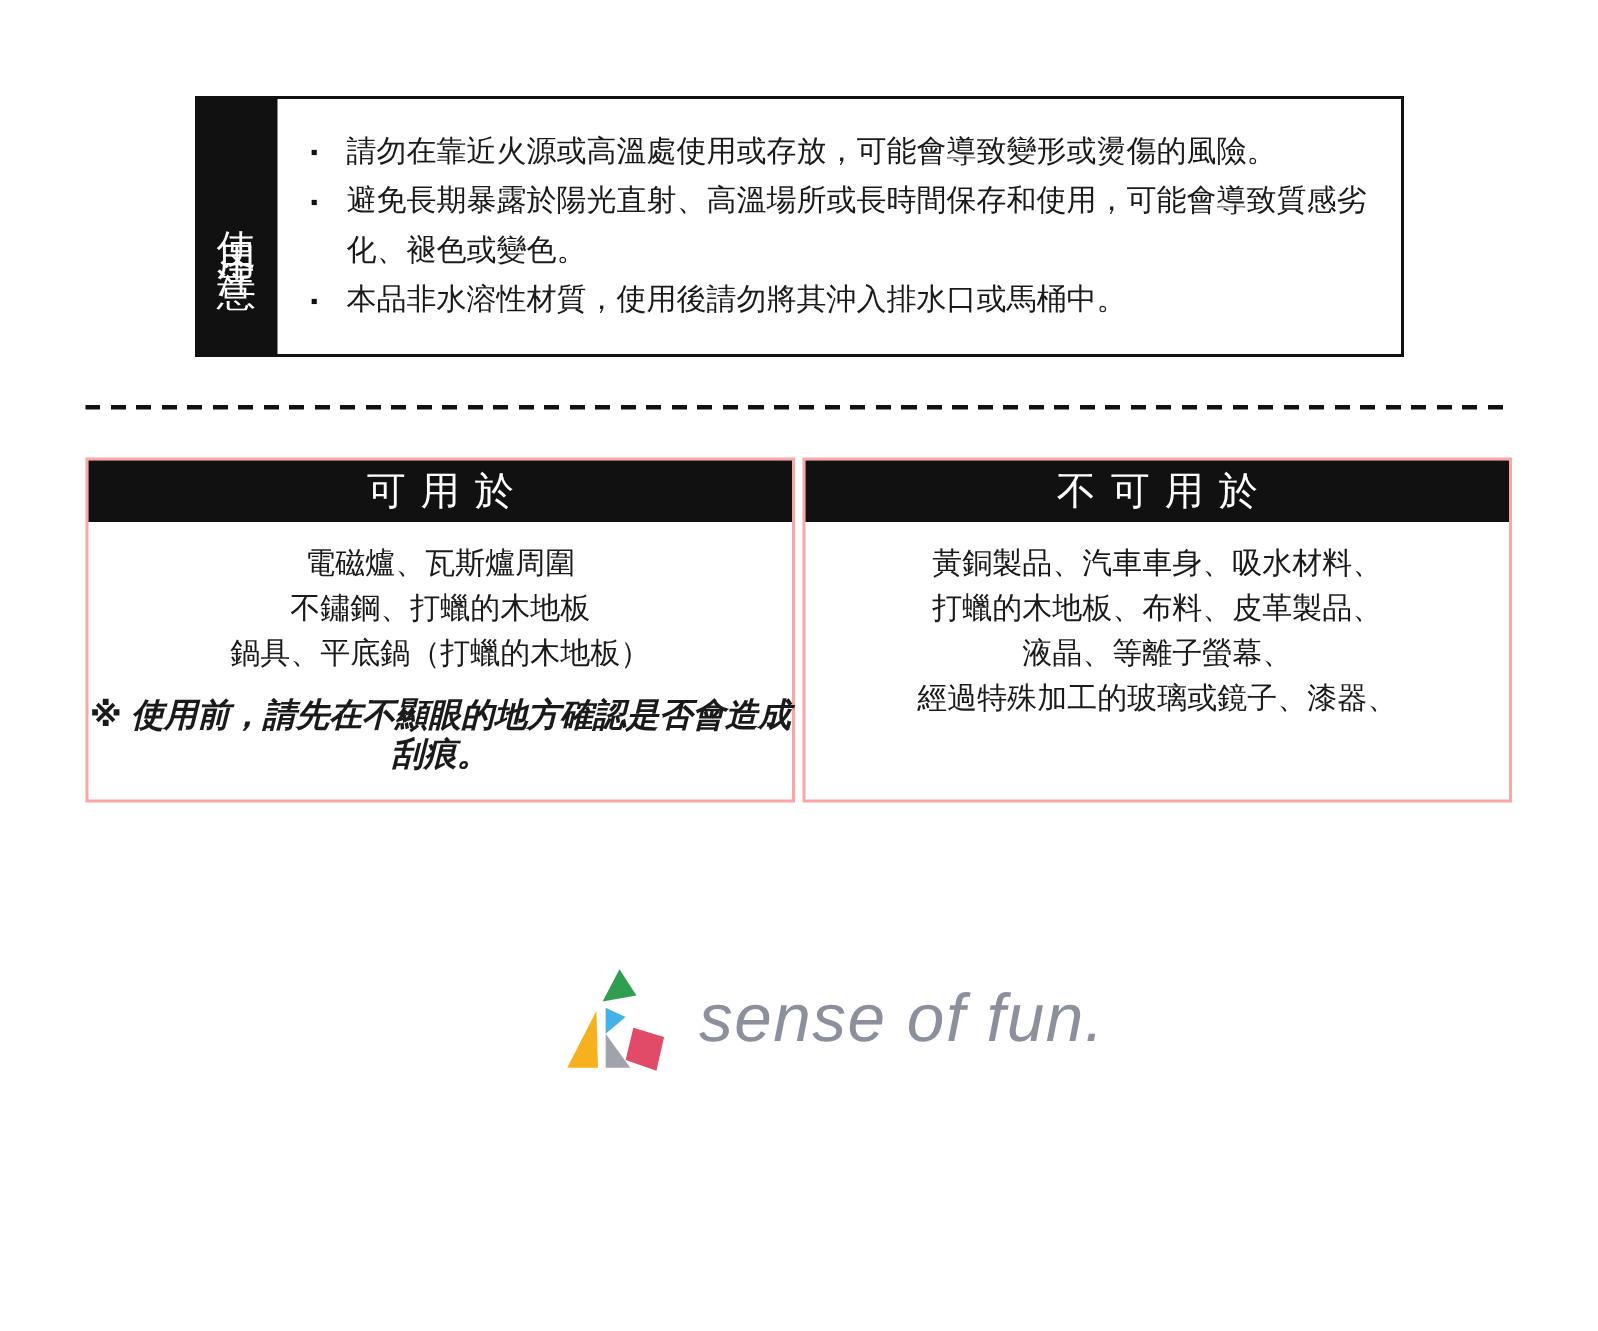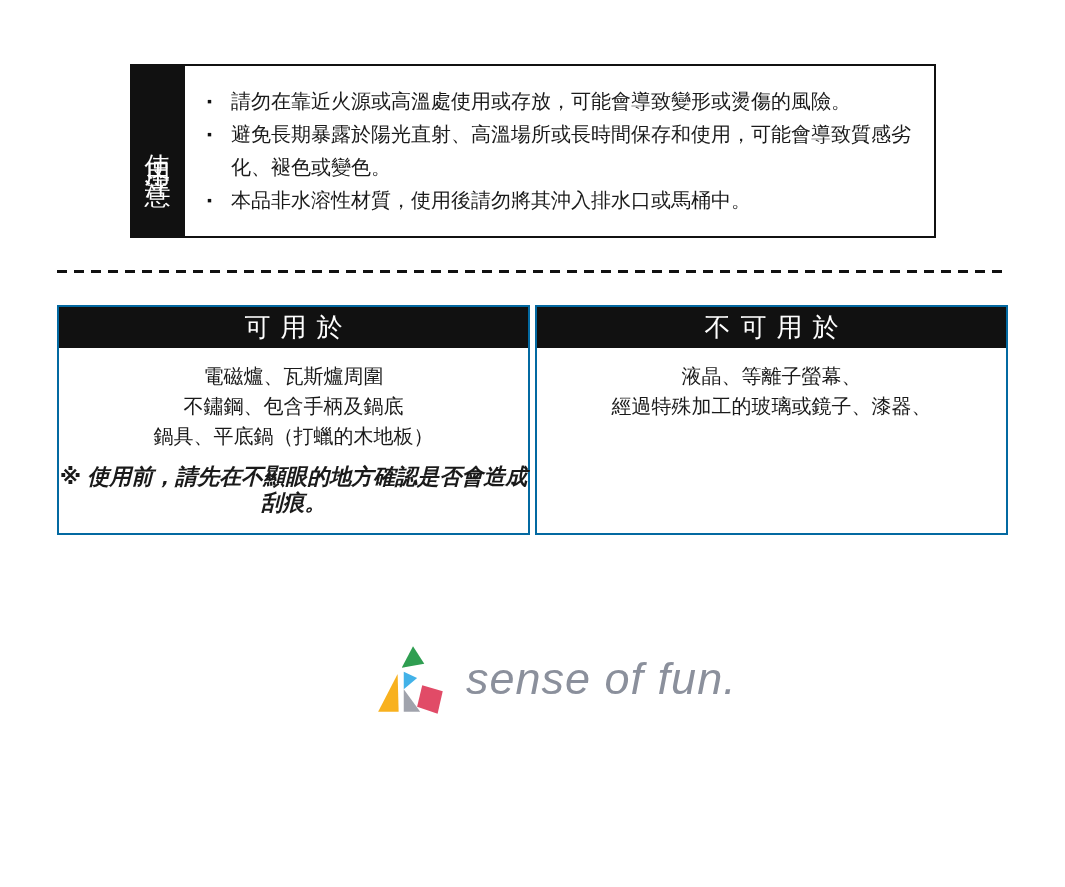--- a/index.html
+++ b/index.html
@@ -46,21 +46,21 @@
   .divider {
     position: absolute; left: 57px; top: 270px;
     width: 950px; height: 3px;
     background: repeating-linear-gradient(to right, #111 0 10px, transparent 10px 17px);
   }
 
   
   .tables { position: absolute; left: 57px; top: 305px; width: 951px; display: flex; gap: 5px; }
   .use-table {
     width: 473px; height: 230px;
-    border: 2px solid #0369a1; background: #fff;
+    border: 2px solid #fca5a5; background: #fff;
     display: flex; flex-direction: column;
   }
   .use-table .thead {
     background: #111; color: #fff;
     height: 41px; flex: 0 0 auto;
     display: flex; align-items: center; justify-content: center;
     font-size: 26px; letter-spacing: 10px; text-indent: 10px;
   }
   .use-table .tbody {
     flex: 1; padding-top: 13px;
@@ -106,29 +106,31 @@
   </section>
 
   <div class="divider"></div>
 
   <section class="tables">
 
     <div class="use-table">
       <div class="thead">可用於</div>
       <div class="tbody">
         <div class="row">電磁爐、瓦斯爐周圍</div>
-        <div class="row">不鏽鋼、包含手柄及鍋底</div>
+        <div class="row">不鏽鋼、打蠟的木地板</div>
         <div class="row">鍋具、平底鍋（打蠟的木地板）</div>
         <div class="note">※ 使用前，請先在不顯眼的地方確認是否會造成刮痕。</div>
       </div>
     </div>
 
     <div class="use-table">
       <div class="thead">不可用於</div>
       <div class="tbody">
+        <div class="row">黃銅製品、汽車車身、吸水材料、</div>
+        <div class="row">打蠟的木地板、布料、皮革製品、</div>
         <div class="row">液晶、等離子螢幕、</div>
         <div class="row">經過特殊加工的玻璃或鏡子、漆器、</div>
       </div>
     </div>
 
   </section>
 
   <footer class="brand">
     <svg class="brand-icon" viewBox="0 0 80 80">
       <polygon points="40,8 29,29 51,25" fill="#2f9e51"></polygon>

